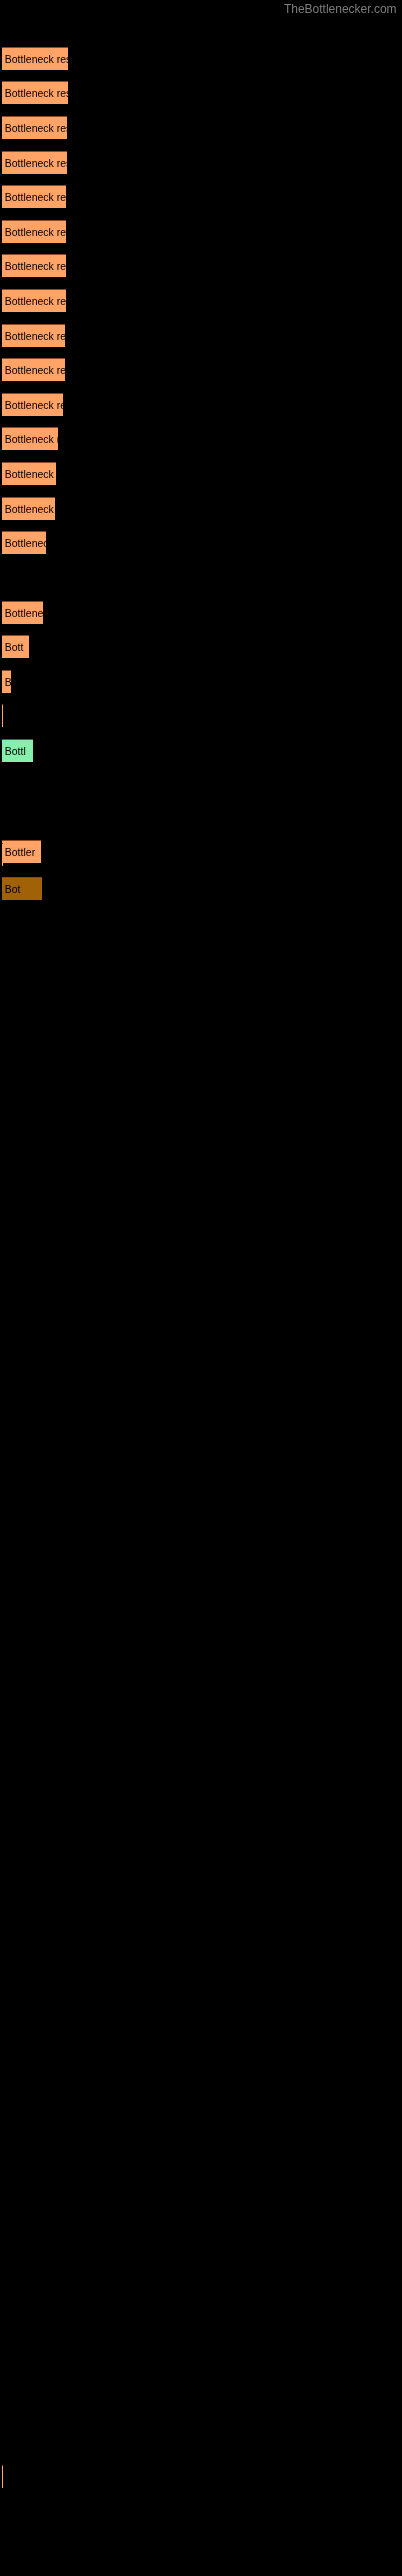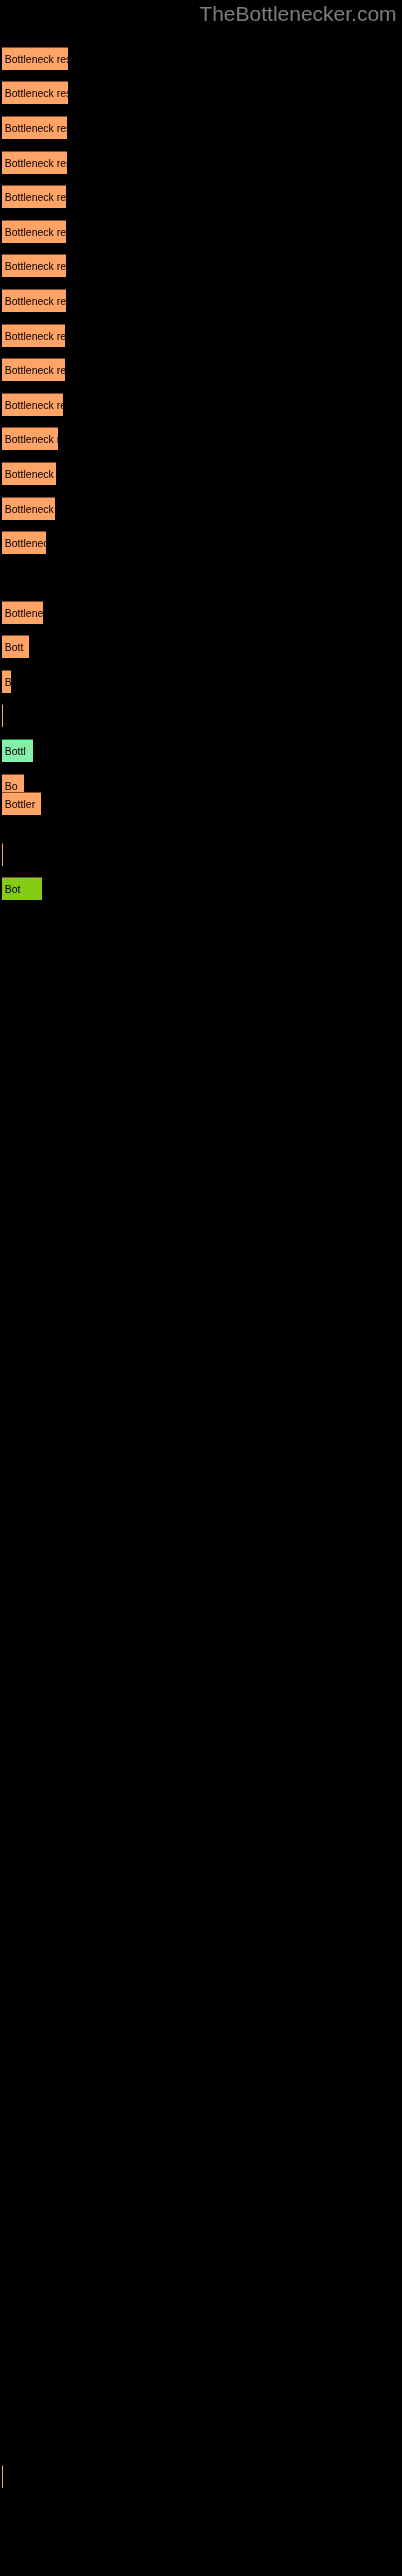--- a/index.html
+++ b/index.html
@@ -12,21 +12,21 @@
     height: 2576px;
     position: relative;
     font-family: "Liberation Sans", sans-serif;
     overflow: hidden;
   }
   #watermark {
     position: absolute;
     right: 6.4px;
     top: 1.6px;
     color: #7d7d7d;
-    font-size: 21px;
+    font-size: 12px;
     font-family: "Liberation Sans", sans-serif;
     letter-spacing: 0px;
     white-space: nowrap;
   }
   #chart {
     position: absolute;
     left: 0;
     top: 0;
     width: 403px;
     height: 2576px;
@@ -156,35 +156,30 @@
       </div>
     </div>
     <div class="bar-row" style="top: 704px;">
       <div class="bar" style="width: 1.6px; background: rgb(255, 163, 103); border-top-color: rgb(140, 74, 34);"></div>
     </div>
     <div class="bar-row" style="top: 739px;">
       <div class="bar" style="width: 31px; background: #86efac; border-top-color: rgb(140, 74, 34);">
         <span class="bar-label" style="color: rgb(0, 0, 0);">Bottl</span>
       </div>
     </div>
-    <div class="bar-row" style="top: 774px;">
-      <div class="bar" style="width: 22px; background: rgb(255, 163, 103); border-top-color: rgb(140, 74, 34);">
-        <span class="bar-label" style="color: rgb(0, 0, 0);">Bo</span>
-      </div>
-    </div>
-    <div class="bar-row" style="top: 792px; text-align: center;">
+    <div class="bar-row" style="top: 840px; text-align: center;">
       <div class="bar" style="width: 39px; background: rgb(255, 163, 103); border-top-color: rgb(140, 74, 34);">
         <span class="bar-label" style="color: rgb(0, 0, 0);">Bottler</span>
       </div>
     </div>
     <div class="bar-row" style="top: 843px;">
       <div class="bar" style="width: 0.8px; background: rgb(255, 163, 103); border-top-color: rgb(140, 74, 34);"></div>
     </div>
     <div class="bar-row" style="top: 877px;">
-      <div class="bar" style="width: 15px; background: #84cc16; border-top-color: rgb(140, 74, 34); padding-left: 40px;">
+      <div class="bar" style="width: 15px; background: #a16207; border-top-color: rgb(140, 74, 34); padding-left: 40px;">
         <span class="bar-label" style="color: rgb(0, 0, 0);">Bot</span>
       </div>
     </div>
     <div class="bar-row" style="top: 2465px;">
       <div class="bar" style="width: 0.8px; background: rgb(255, 163, 103); border-top-color: rgb(140, 74, 34);"></div>
     </div>
   </div>
 
 
 </body></html>

